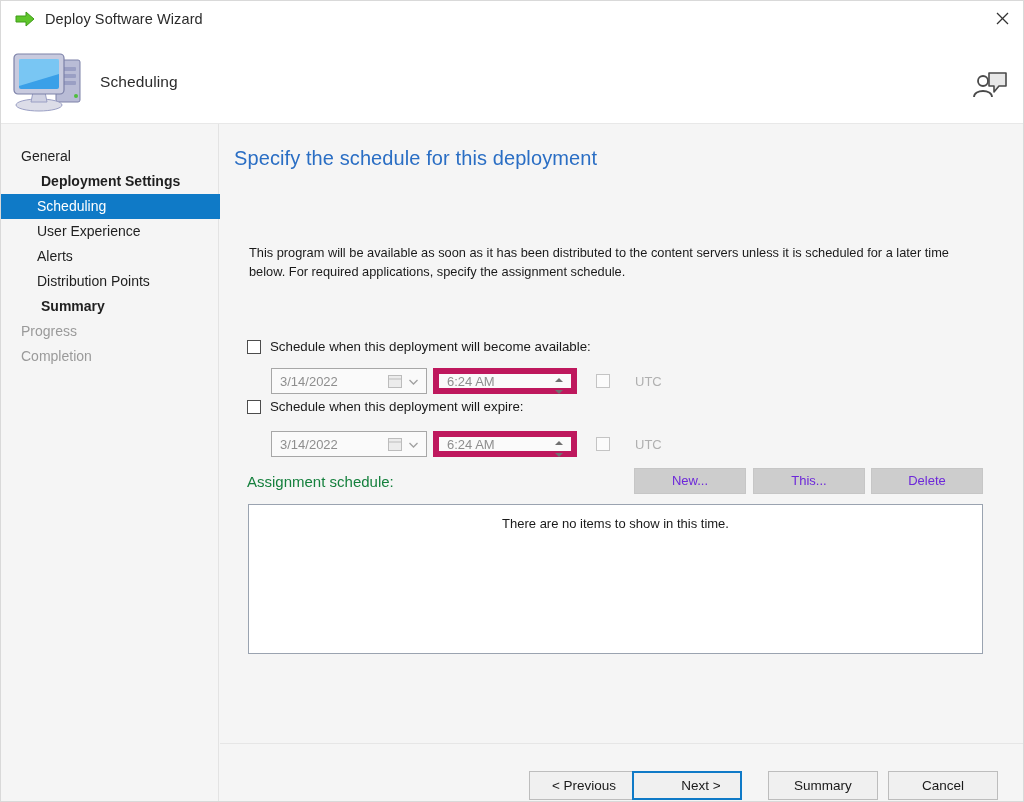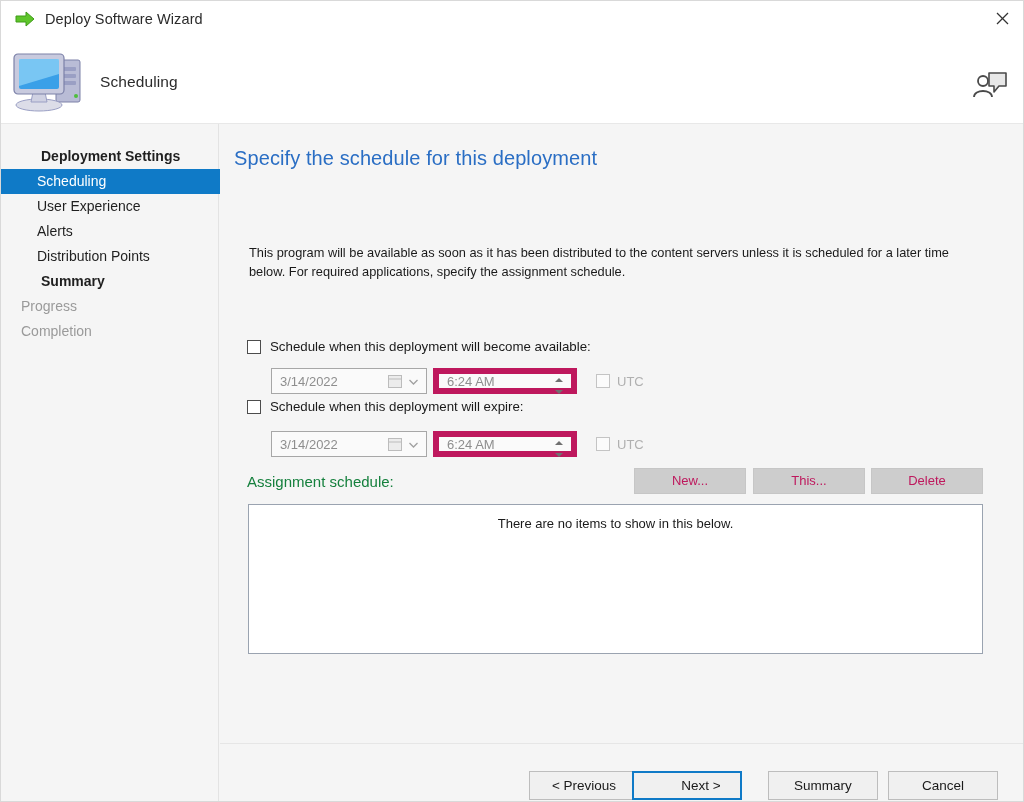--- a/index.html
+++ b/index.html
@@ -221,21 +221,21 @@
     right: 6px; top: 3px;
     width: 12px; height: 18px;
     display: flex;
     flex-direction: column;
     justify-content: space-between;
     align-items: center;
   }
   .utc-box {
     display: flex;
     align-items: center;
-    gap: 7px;
+    gap: 25px;
     margin-left: 19px;
   }
   .utc-label {
     font-size: 13px;
     color: #b0b0b0;
   }
 
   
   .assign-label {
     position: absolute;
@@ -246,21 +246,21 @@
   }
   .btn-sm {
     position: absolute;
     top: 344px;
     width: 112px; height: 26px;
     background: #cdcdcd;
     border: 1px solid #c6c6c6;
     box-sizing: border-box;
     font-family: "Liberation Sans", sans-serif;
     font-size: 13px;
-    color: #be185d;
+    color: #6d28d9;
     text-align: center;
     line-height: 23px;
     cursor: default;
   }
   .btn-new { left: 414px; }
   .btn-edit { left: 533px; }
   .btn-delete { left: 651px; }
 
   .listbox {
     position: absolute;
@@ -363,20 +363,21 @@
     </svg>
     <span class="header-title">Scheduling</span>
     <svg class="feedback-icon" viewBox="0 0 36 32">
       <path d="M17 6 L34 6 L34 19 L27 19 L22 25 L22 19 L17 19 Z" fill="#e8e8e8" stroke="#4a4a4a" stroke-width="1.6" stroke-linejoin="round"></path>
       <circle cx="11" cy="14" r="5" fill="#ffffff" stroke="#4a4a4a" stroke-width="1.8"></circle>
       <path d="M2 30 C2 22 20 22 20 30" fill="#ffffff" stroke="#4a4a4a" stroke-width="1.8"></path>
     </svg>
   </div>
 
   <div class="sidebar">
+    <div class="nav-item"><span>General</span></div>
     <div class="nav-item bold"><span>Deployment Settings</span></div>
     <div class="nav-item sub selected"><span>Scheduling</span></div>
     <div class="nav-item sub"><span>User Experience</span></div>
     <div class="nav-item sub"><span>Alerts</span></div>
     <div class="nav-item sub"><span>Distribution Points</span></div>
     <div class="nav-item bold"><span>Summary</span></div>
     <div class="nav-item dim"><span>Progress</span></div>
     <div class="nav-item dim"><span>Completion</span></div>
   </div>
 
@@ -450,21 +451,21 @@
         <span class="utc-label">UTC</span>
       </div>
     </div>
 
     <div class="assign-label">Assignment schedule:</div>
     <div class="btn-sm btn-new">New...</div>
     <div class="btn-sm btn-edit">This...</div>
     <div class="btn-sm btn-delete">Delete</div>
 
     <div class="listbox">
-      <div class="listbox-empty">There are no items to show in this below.</div>
+      <div class="listbox-empty">There are no items to show in this time.</div>
     </div>
 
     <div class="rerun-select">
       
       
     </div>
   </div>
 
   <div class="footer-sep"></div>
   <div class="footer">

